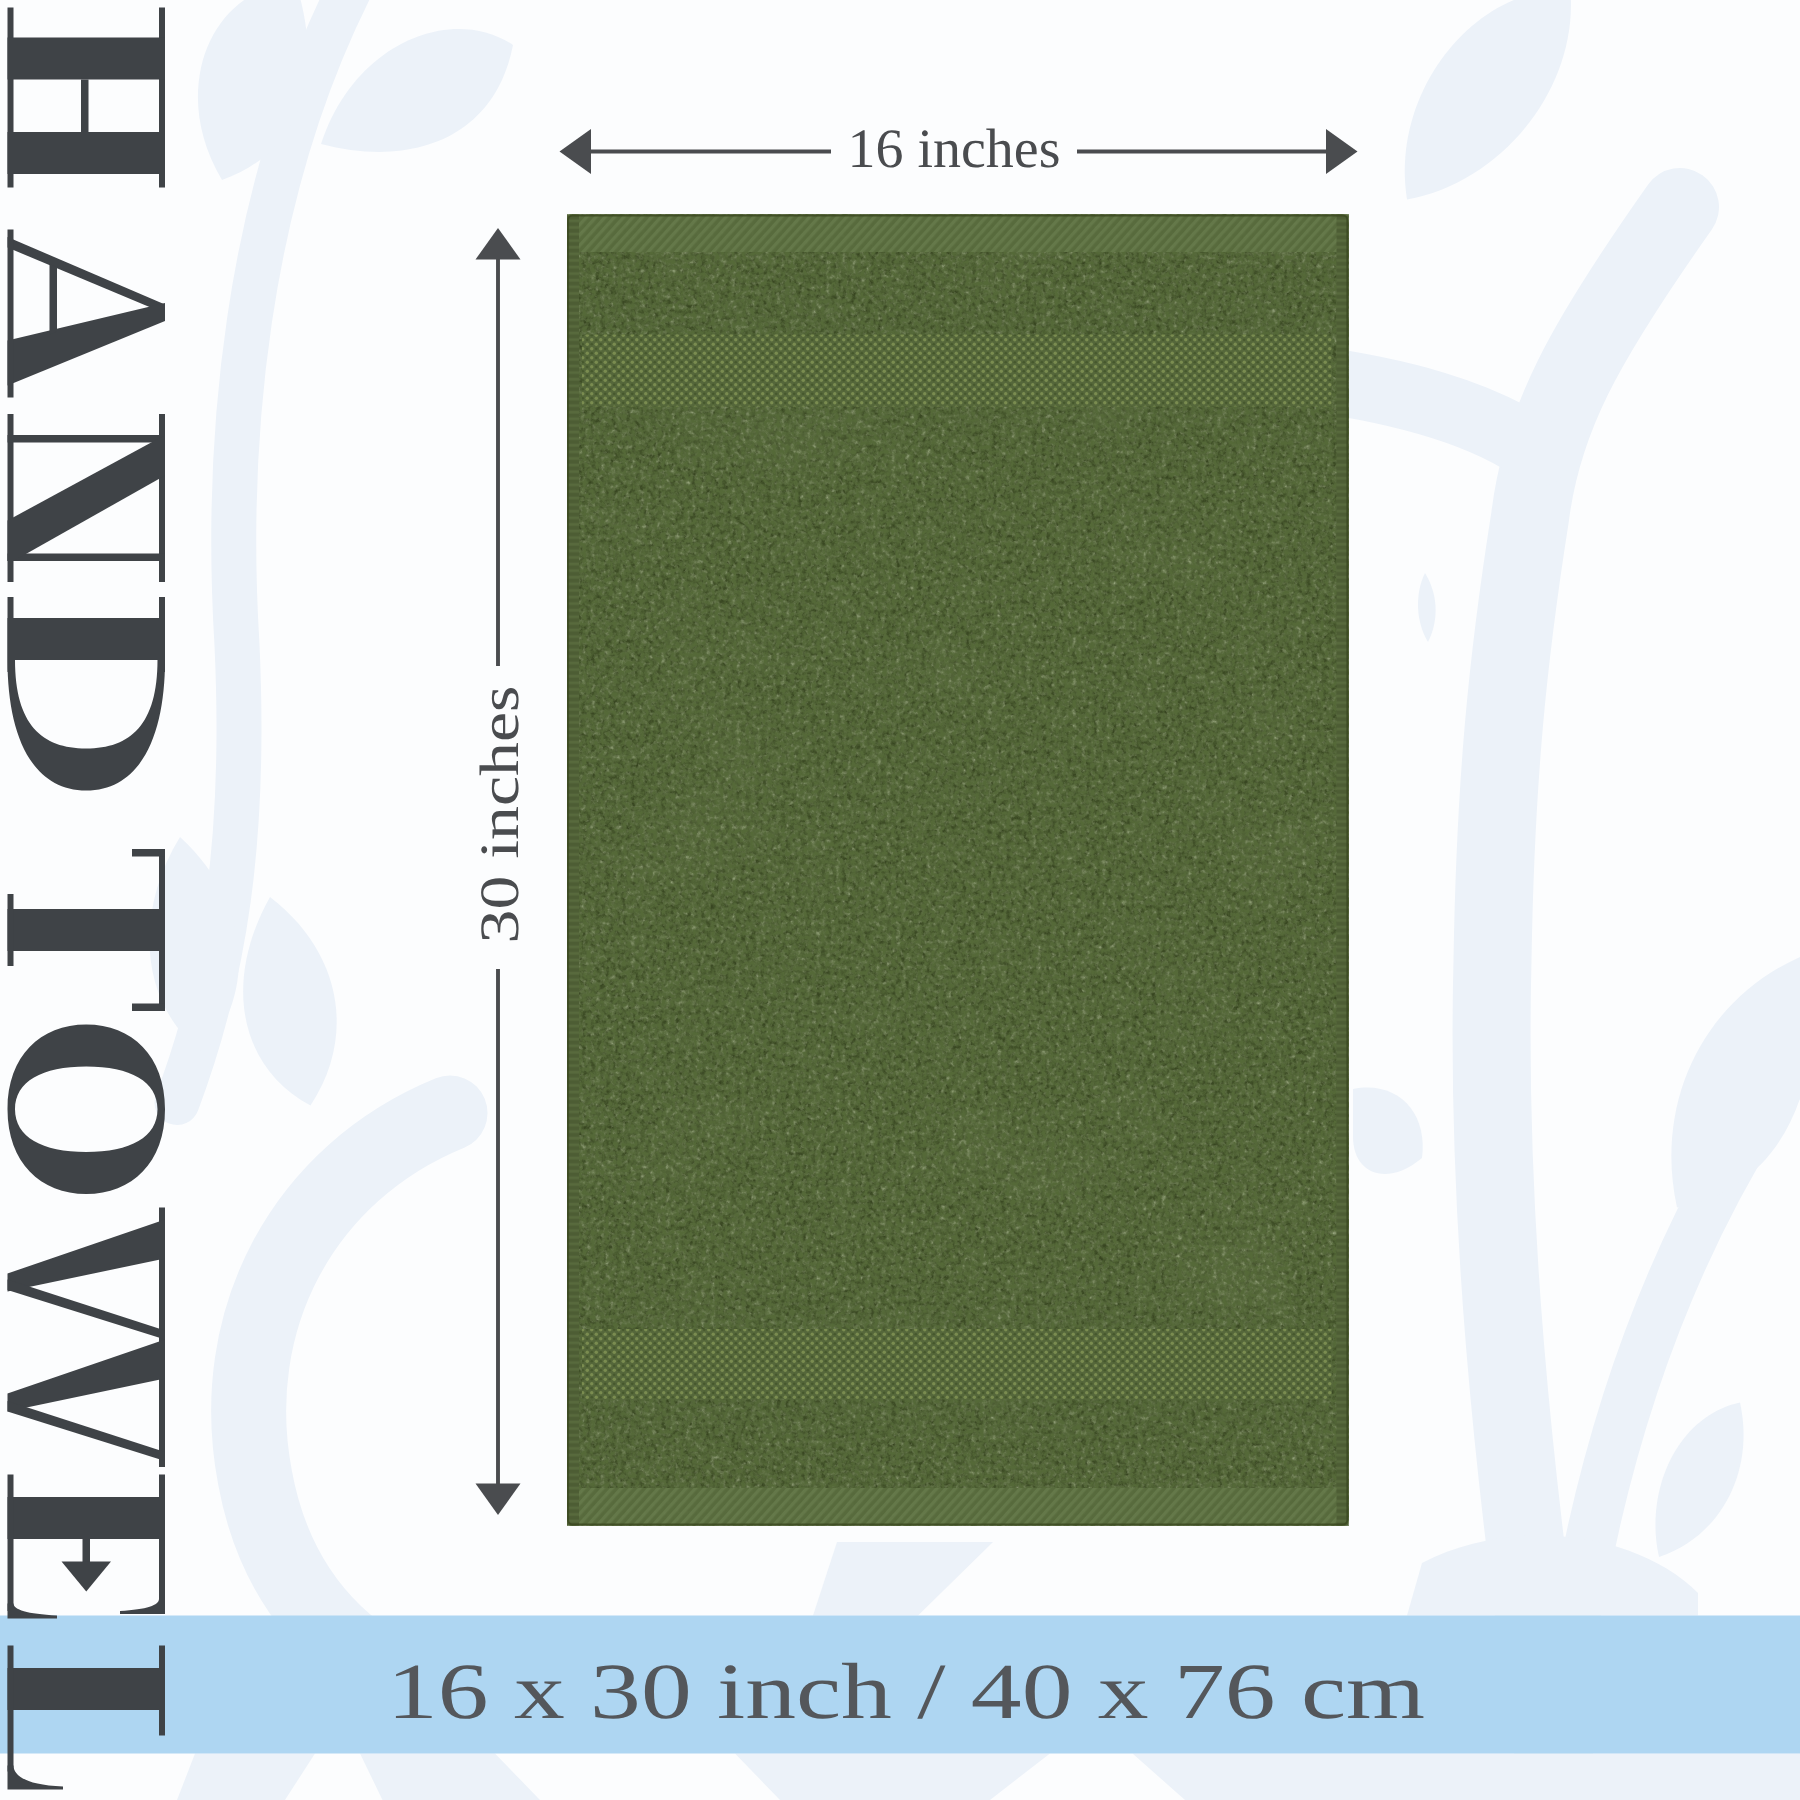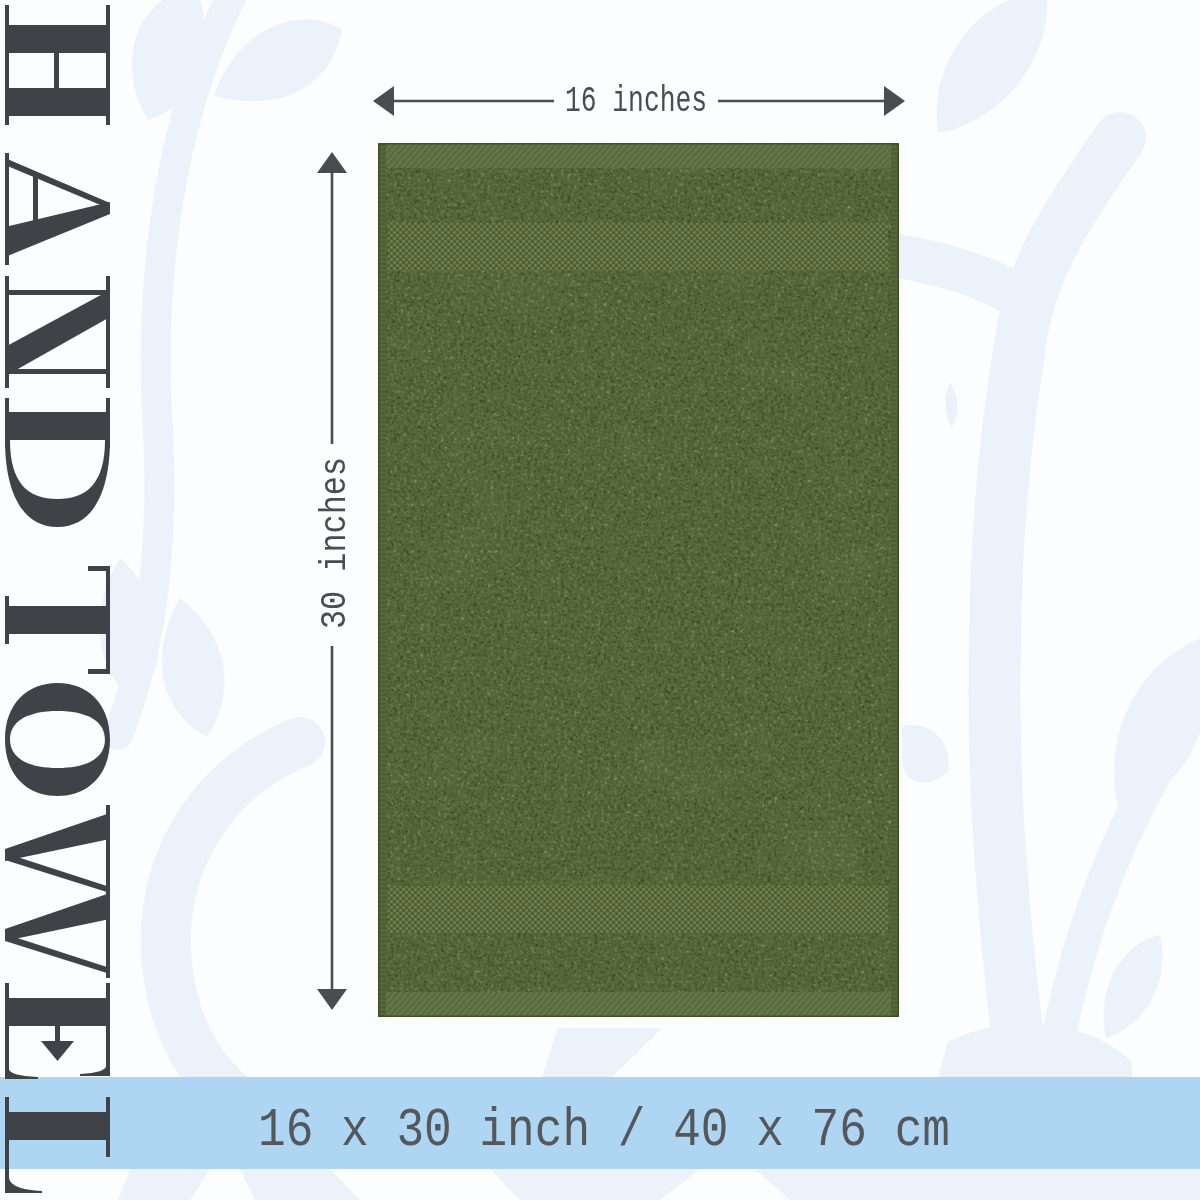--- a/index.html
+++ b/index.html
@@ -1,16 +1,16 @@
 <!DOCTYPE html>
 <html><head>
 <meta charset="utf-8">
 <style>
 html,body{margin:0;padding:0;width:1200px;height:1200px;overflow:hidden;background:#fcfdfe;}
-#stage{position:relative;width:964px;height:1200px;font-family:Liberation Mono, monospace;padding-left:42px;}
+#stage{position:relative;width:964px;height:1200px;font-family:Liberation Serif, serif;padding-left:42px;}
 #stage>svg{position:absolute;top:0;left:0;display:block;}
 </style>
 </head>
 <body>
 <div id="stage">
 <svg width="1200" height="1200" viewBox="0 0 1200 1200" xmlns="http://www.w3.org/2000/svg">
 <defs>
 
   <filter id="blotch" x="0%" y="0%" width="100%" height="100%">
     <feTurbulence type="fractalNoise" baseFrequency="0.011 0.015" numOctaves="3" seed="8" stitchTiles="stitch"></feTurbulence>

